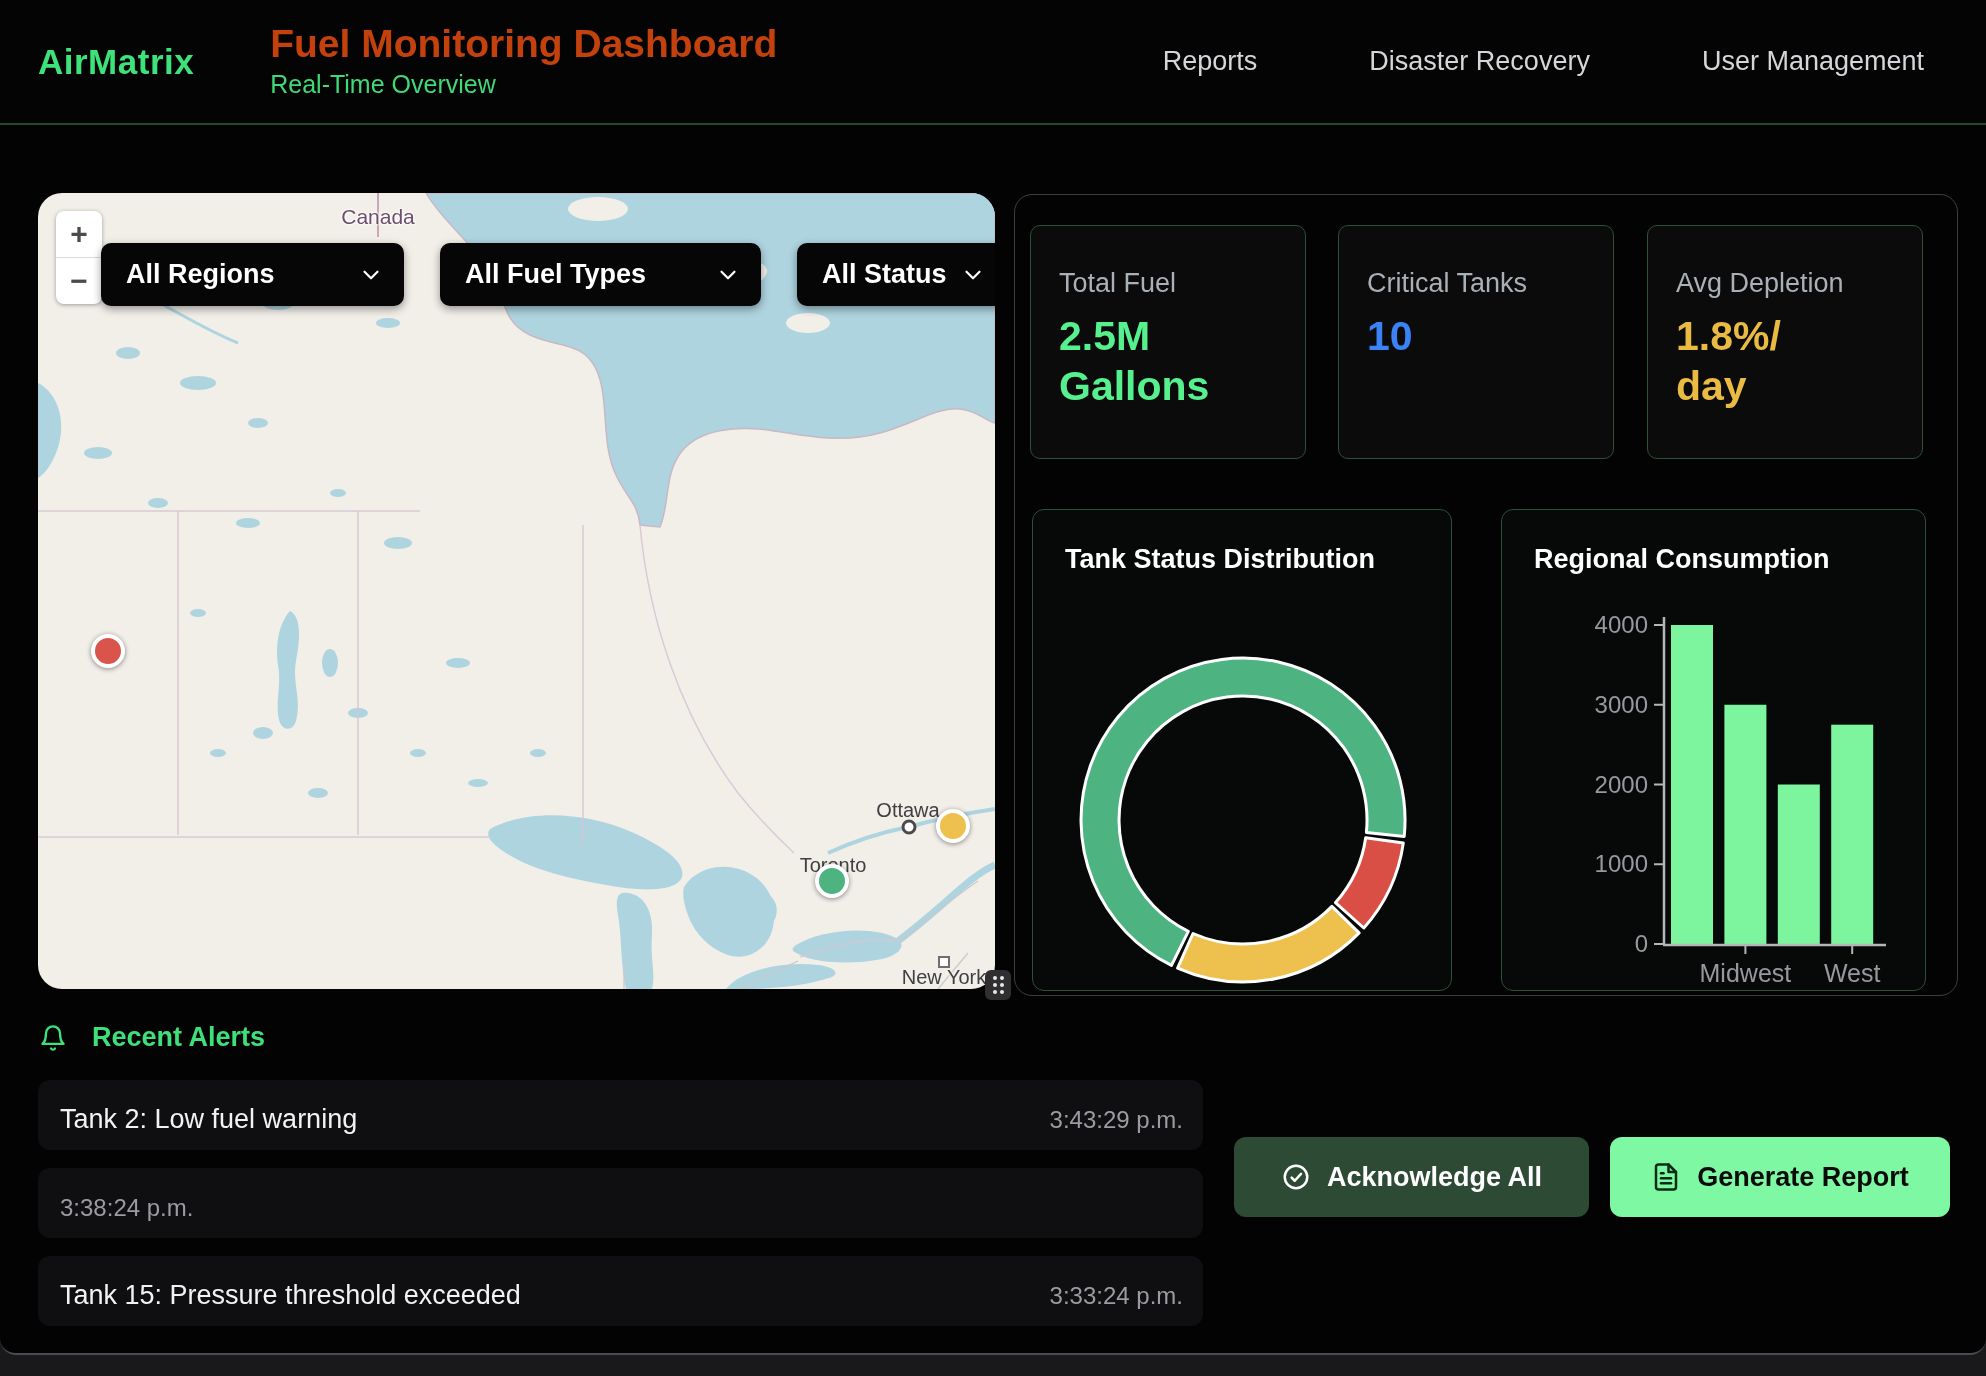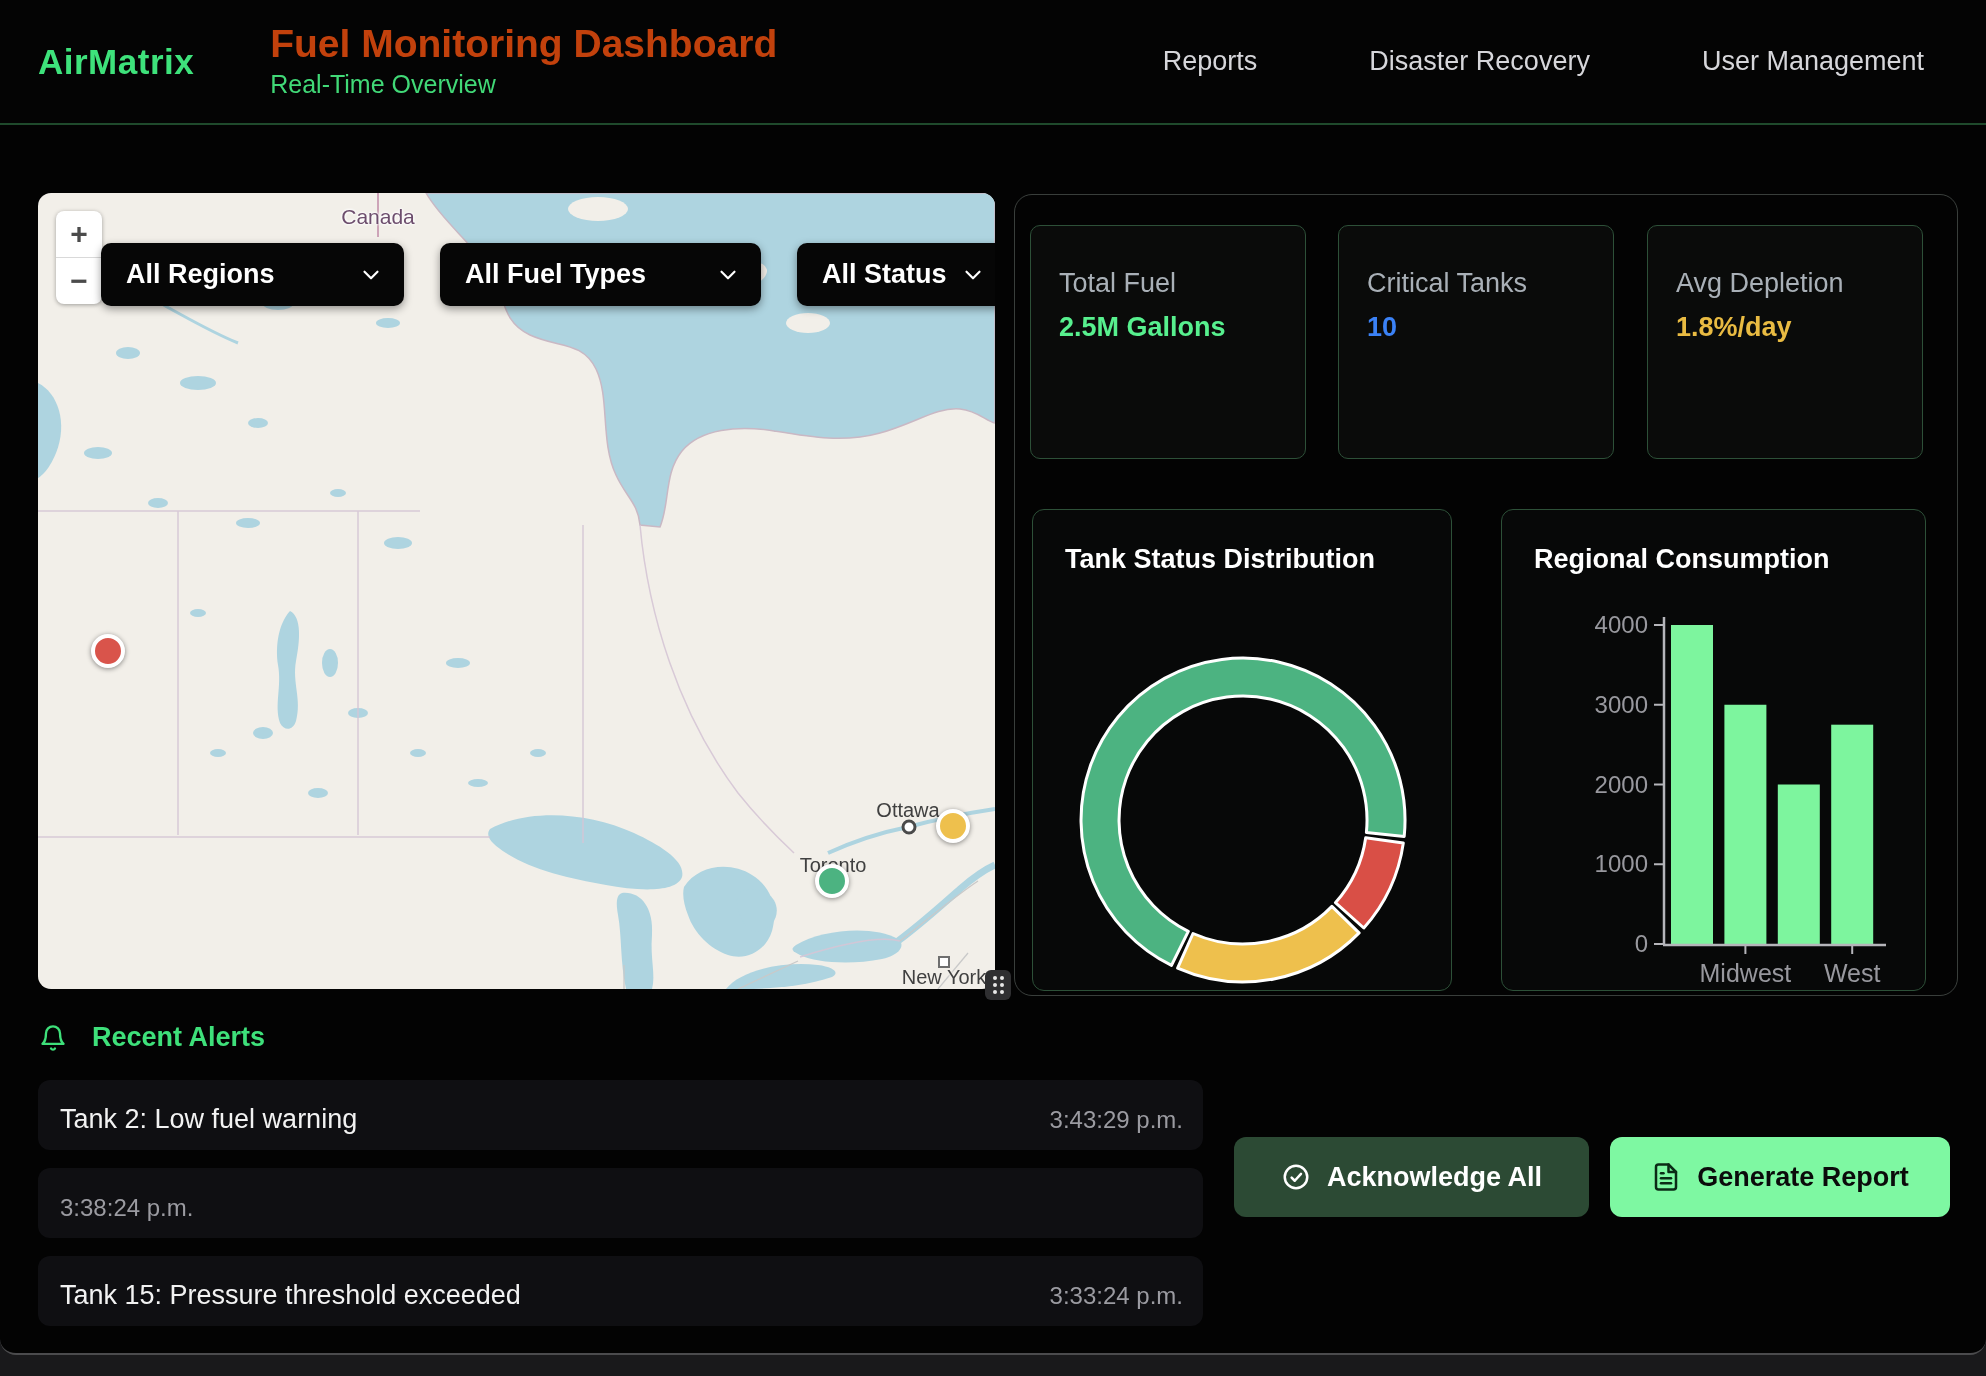--- a/index.html
+++ b/index.html
@@ -11,21 +11,21 @@
   .hdr{position:absolute;left:0;top:0;width:100%;height:125px;background:#040404;
        border-bottom:2px solid #1f4a2c;display:flex;align-items:center;box-sizing:border-box;}
   .logo{margin-left:38px;font-size:35px;font-weight:800;color:#3ee27b;letter-spacing:.5px;}
   .titleblock{margin-left:76px;}
   .title{font-size:39px;font-weight:700;color:#c2410c;line-height:1.05;}
   .subtitle{font-size:25px;color:#41d977;margin-top:6px;font-weight:500;}
   .nav{margin-left:auto;display:flex;gap:112px;padding-right:62px;}
   .nav-item{font-size:27px;color:#d6d6da;cursor:pointer;white-space:nowrap;}
 
   
-  .map{position:absolute;left:38px;top:193px;width:957px;height:796px;border-radius:13px;
+  .map{position:absolute;left:38px;top:193px;width:957px;height:796px;border-radius:24px;
        background:#f2efe9;overflow:hidden;}
   .map svg.basemap{position:absolute;left:0;top:0;}
   .filters{position:absolute;left:31px;top:50px;display:flex;gap:4px;z-index:5;}
   .filter{height:63px;background:#060606;border-radius:10px;color:#fff;font-weight:700;font-size:27px;
           display:flex;align-items:center;padding:0 20px 0 25px;box-sizing:border-box;
           box-shadow:0 3px 8px rgba(0,0,0,.4);cursor:pointer;margin-left:32px;}
   .filter:nth-child(1){width:303px;}
   .filter:nth-child(2){width:321px;gap:19px;}
   .filter:nth-child(3){width:209px;}
   .filter .chev{margin-left:auto;display:flex;}
@@ -48,21 +48,21 @@
            border-radius:6px;z-index:6;display:grid;grid-template-columns:repeat(2,4px);
            grid-template-rows:repeat(3,4px);gap:3px;place-content:center;cursor:grab;}
   .drag-handle i{width:4px;height:4px;border-radius:50%;background:#e8e8e8;}
 
   
   .panel{position:absolute;left:1014px;top:194px;width:944px;height:802px;
          border:1px solid rgba(125,135,128,.45);border-radius:18px;box-sizing:border-box;}
   .kpi{position:absolute;background:#0a0b0a;border:1px solid #2d5038;border-radius:10px;
        box-sizing:border-box;padding:42px 0 0 28px;width:276px;height:234px;}
   .kpi-label{font-size:27px;color:#a9b0b7;font-weight:500;}
-  .kpi-value{font-size:27px;font-weight:800;line-height:1.22;margin-top:12px;width:175px;overflow-wrap:break-word;}
+  .kpi-value{font-size:41px;font-weight:800;line-height:1.22;margin-top:12px;width:175px;overflow-wrap:break-word;}
   .chart-card{position:absolute;background:#070808;border:1px solid #2d5038;border-radius:12px;box-sizing:border-box;}
   .chart-title{position:absolute;left:32px;top:34px;font-size:27px;font-weight:700;color:#fff;}
 
   
   .alerts-title{position:absolute;left:39px;top:1022px;display:flex;align-items:center;gap:25px;}
   .alerts-title span{font-size:27px;font-weight:700;color:#3ee07a;}
   .alert-row{position:absolute;left:38px;width:1165px;height:70px;background:#0f0f12;border-radius:12px;
              display:flex;align-items:center;justify-content:space-between;padding:9px 20px 0 22px;box-sizing:border-box;}
   .alert-text{font-size:27px;color:#f2f2f2;}
   .alert-time{font-size:24px;color:#9b9ba1;}

